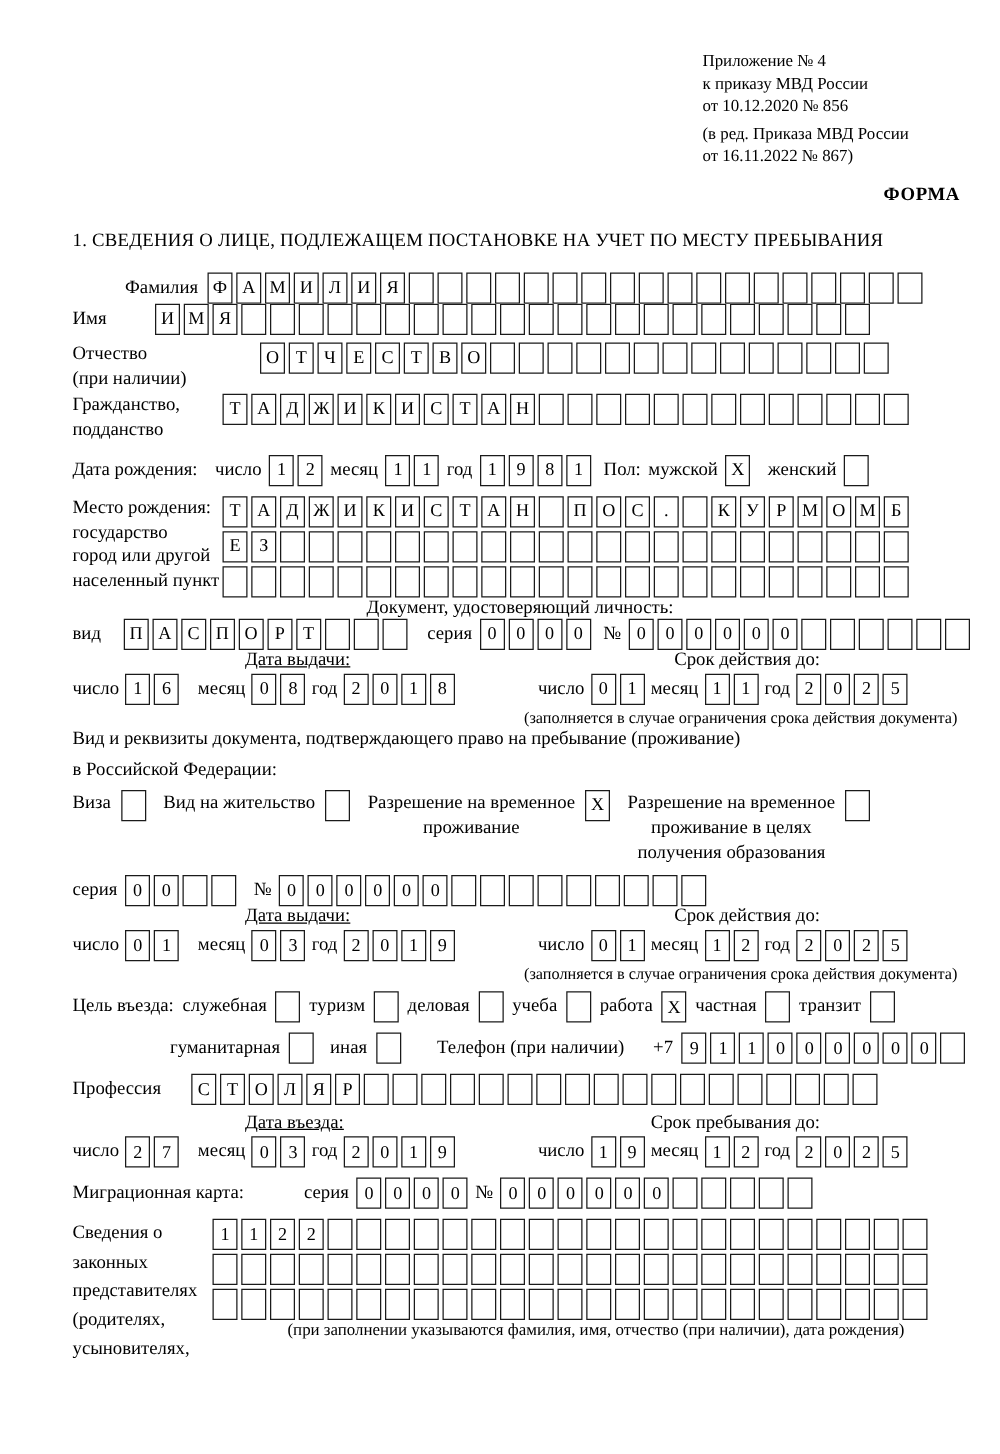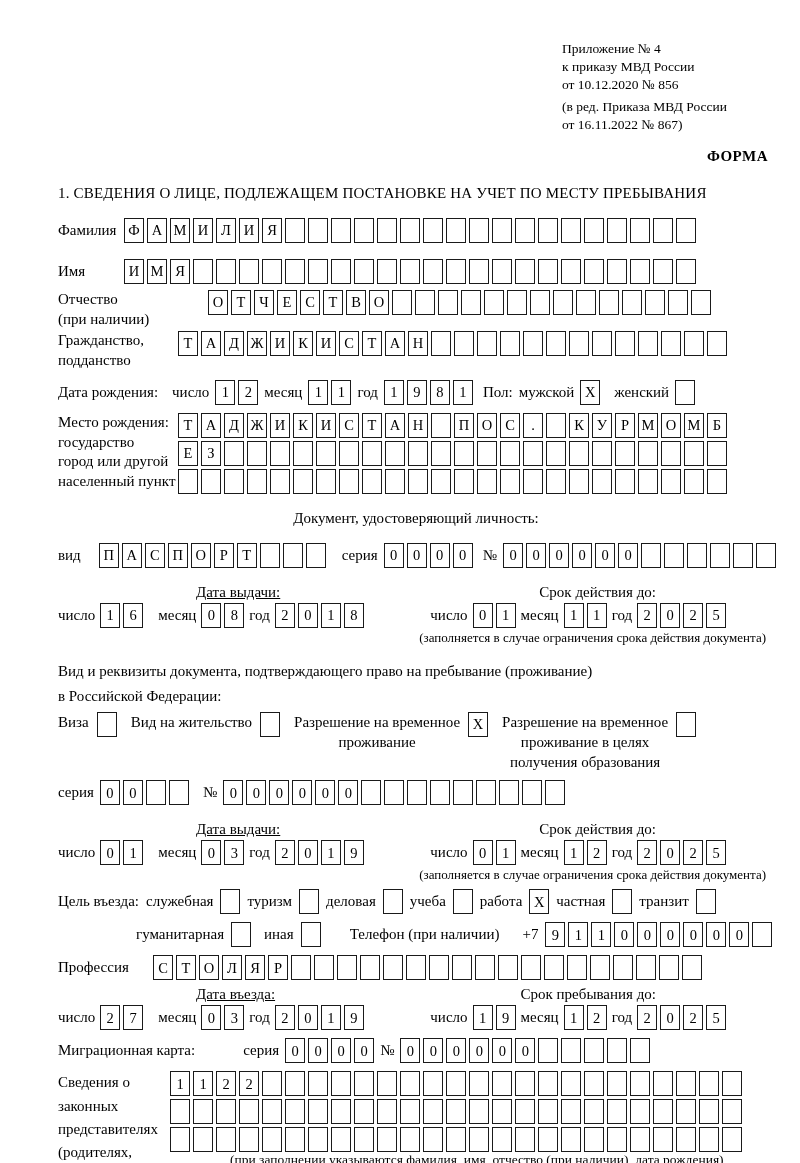--- a/index.html
+++ b/index.html
@@ -27,22 +27,22 @@
     border:1.7px solid #1a1a1a;background:#fff;
     display:flex;align-items:center;justify-content:center;
     font-size:14.5px;line-height:1;
   }
   .row{display:flex;align-items:center;}
   .row-top{display:flex;align-items:flex-start;}
   .lbl{font-size:15px;line-height:1.25;}
   .lblcol{flex:0 0 auto;font-size:15px;line-height:1.3;}
   .stack{display:flex;flex-direction:column;gap:3px;}
 
-  .mt2{margin-top:2px;}.mt4{margin-top:16px;}.mt6{margin-top:6px;}
-  .mt8{margin-top:8px;}.mt10{margin-top:10px;}.mt16{margin-top:16px;}
+  .mt2{margin-top:2px;}.mt4{margin-top:0;}.mt6{margin-top:6px;}
+  .mt8{margin-top:8px;}.mt10{margin-top:10px;}.mt16{margin-top:16px;margin-left:42px;}
 
   .center-bold{font-weight:normal;text-align:center;font-size:15px;}
 
   .date-heads{display:flex;font-size:15px;}
   .date-heads .left-h{margin-left:138px;text-decoration:underline;}
   .date-heads .right-h{margin-left:auto;margin-right:118px;}
   .dates{display:flex;align-items:center;margin-top:2px;}
   .half{display:flex;align-items:center;gap:5px;}
   .half.l{flex:0 0 52%;}
   .note-r{font-size:13px;text-align:right;padding-right:8px;margin-top:2px;}

